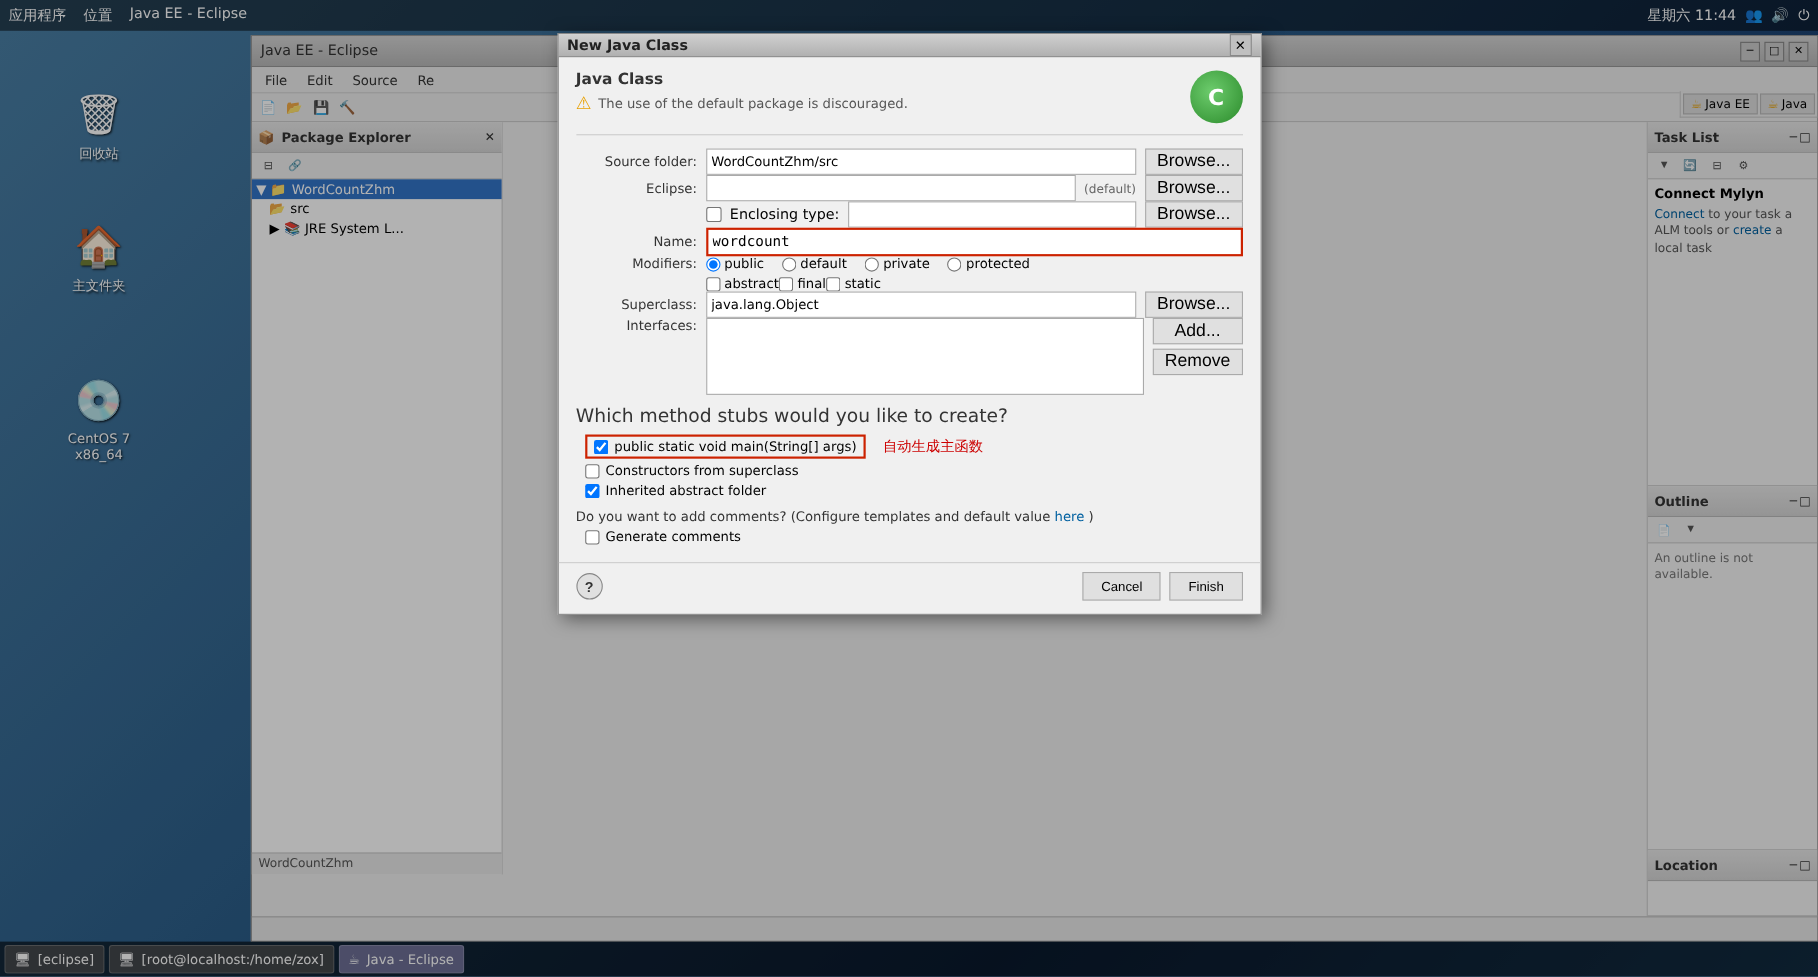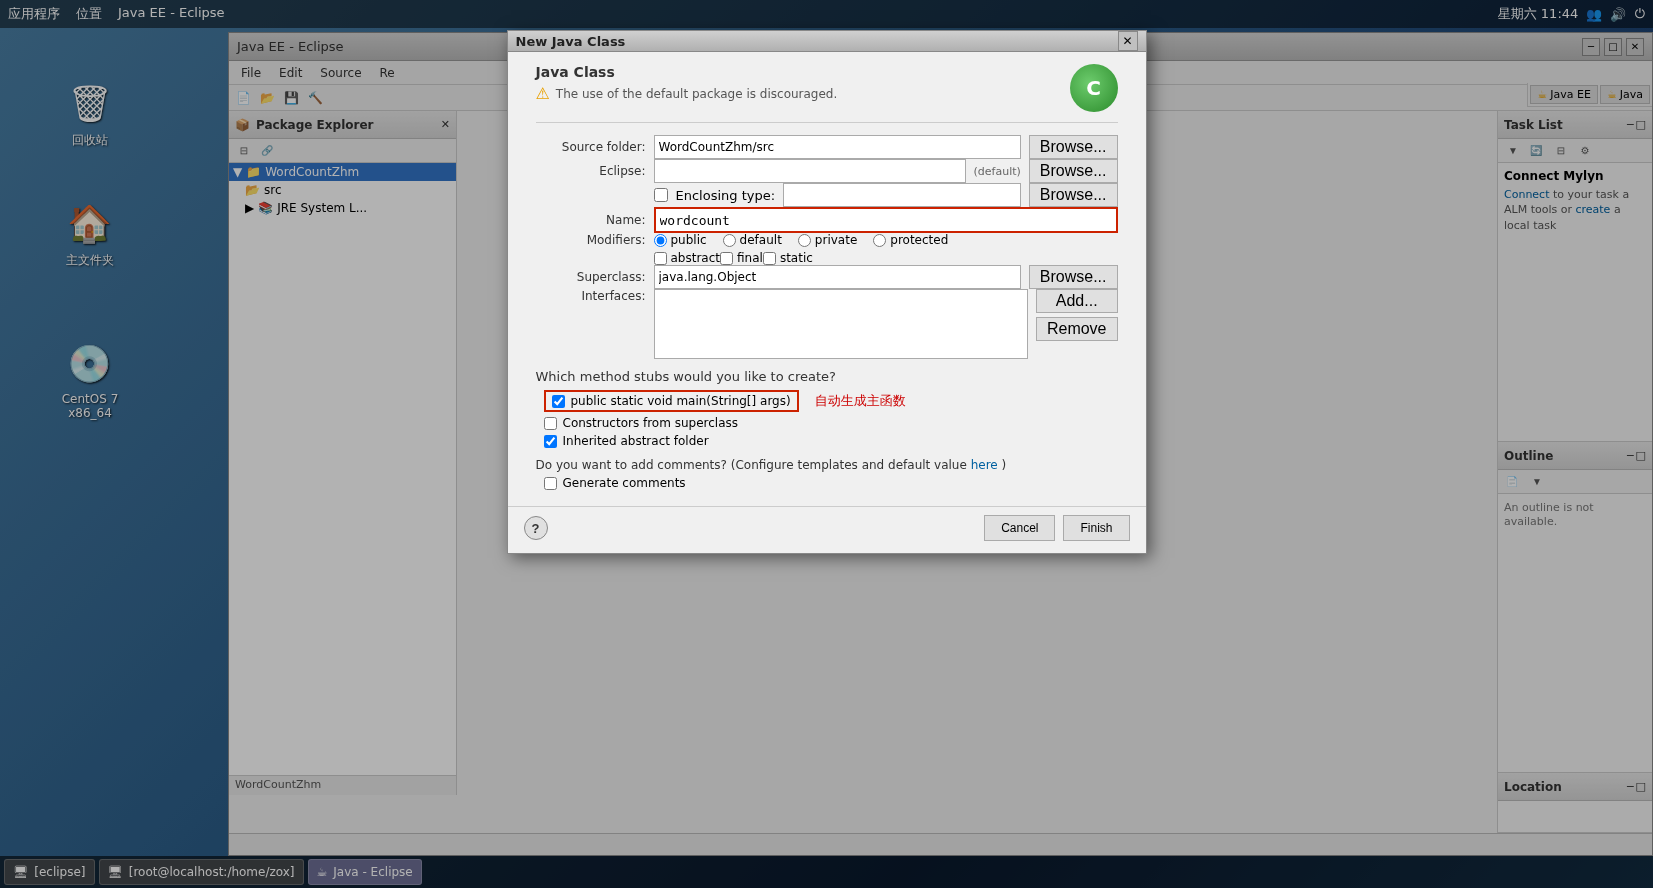--- a/index.html
+++ b/index.html
@@ -293,21 +293,21 @@
       border: 1px solid #888;
       display: flex;
       align-items: center;
       justify-content: center;
       font-size: 12px;
       cursor: pointer;
       font-weight: bold;
     }
 
     .dialog-body {
-      padding: 12px 28px;
+      padding: 12px 16px;
     }
 
     
     .dialog-header-section {
       display: flex;
       align-items: flex-start;
       justify-content: space-between;
       margin-bottom: 12px;
       padding-bottom: 10px;
       border-bottom: 1px solid #ccc;
@@ -449,21 +449,21 @@
       display: flex;
       flex-direction: column;
       gap: 4px;
     }
 
     
     .stubs-section {
       margin-top: 10px;
     }
     .stubs-title {
-      font-size: 13px;
+      font-size: 17px;
       color: #333;
       margin-bottom: 6px;
     }
     .stub-row {
       display: flex;
       align-items: center;
       gap: 8px;
       margin-bottom: 4px;
       margin-left: 8px;
     }

